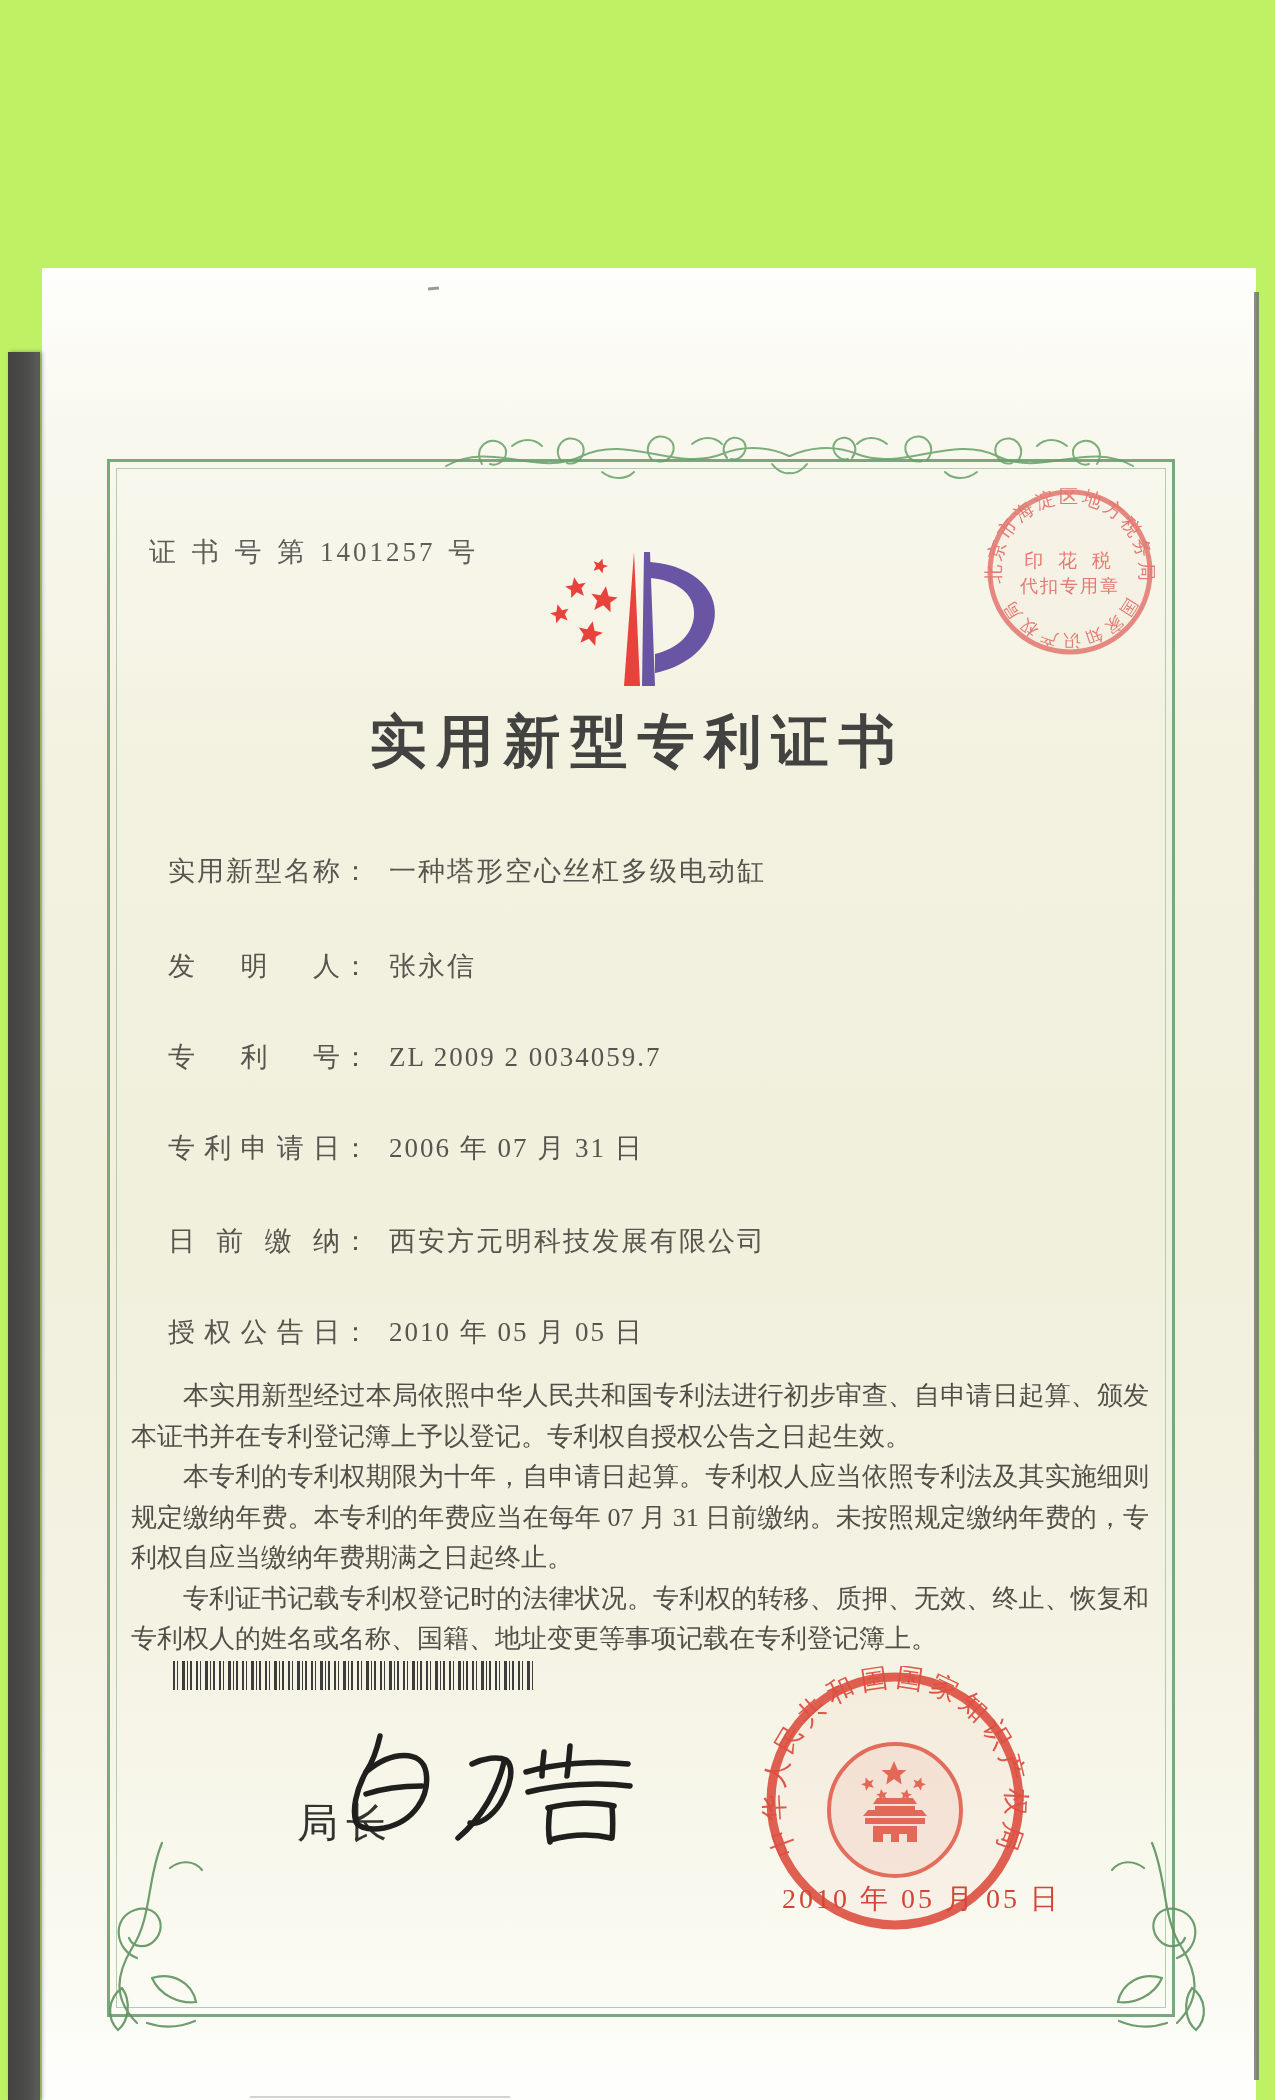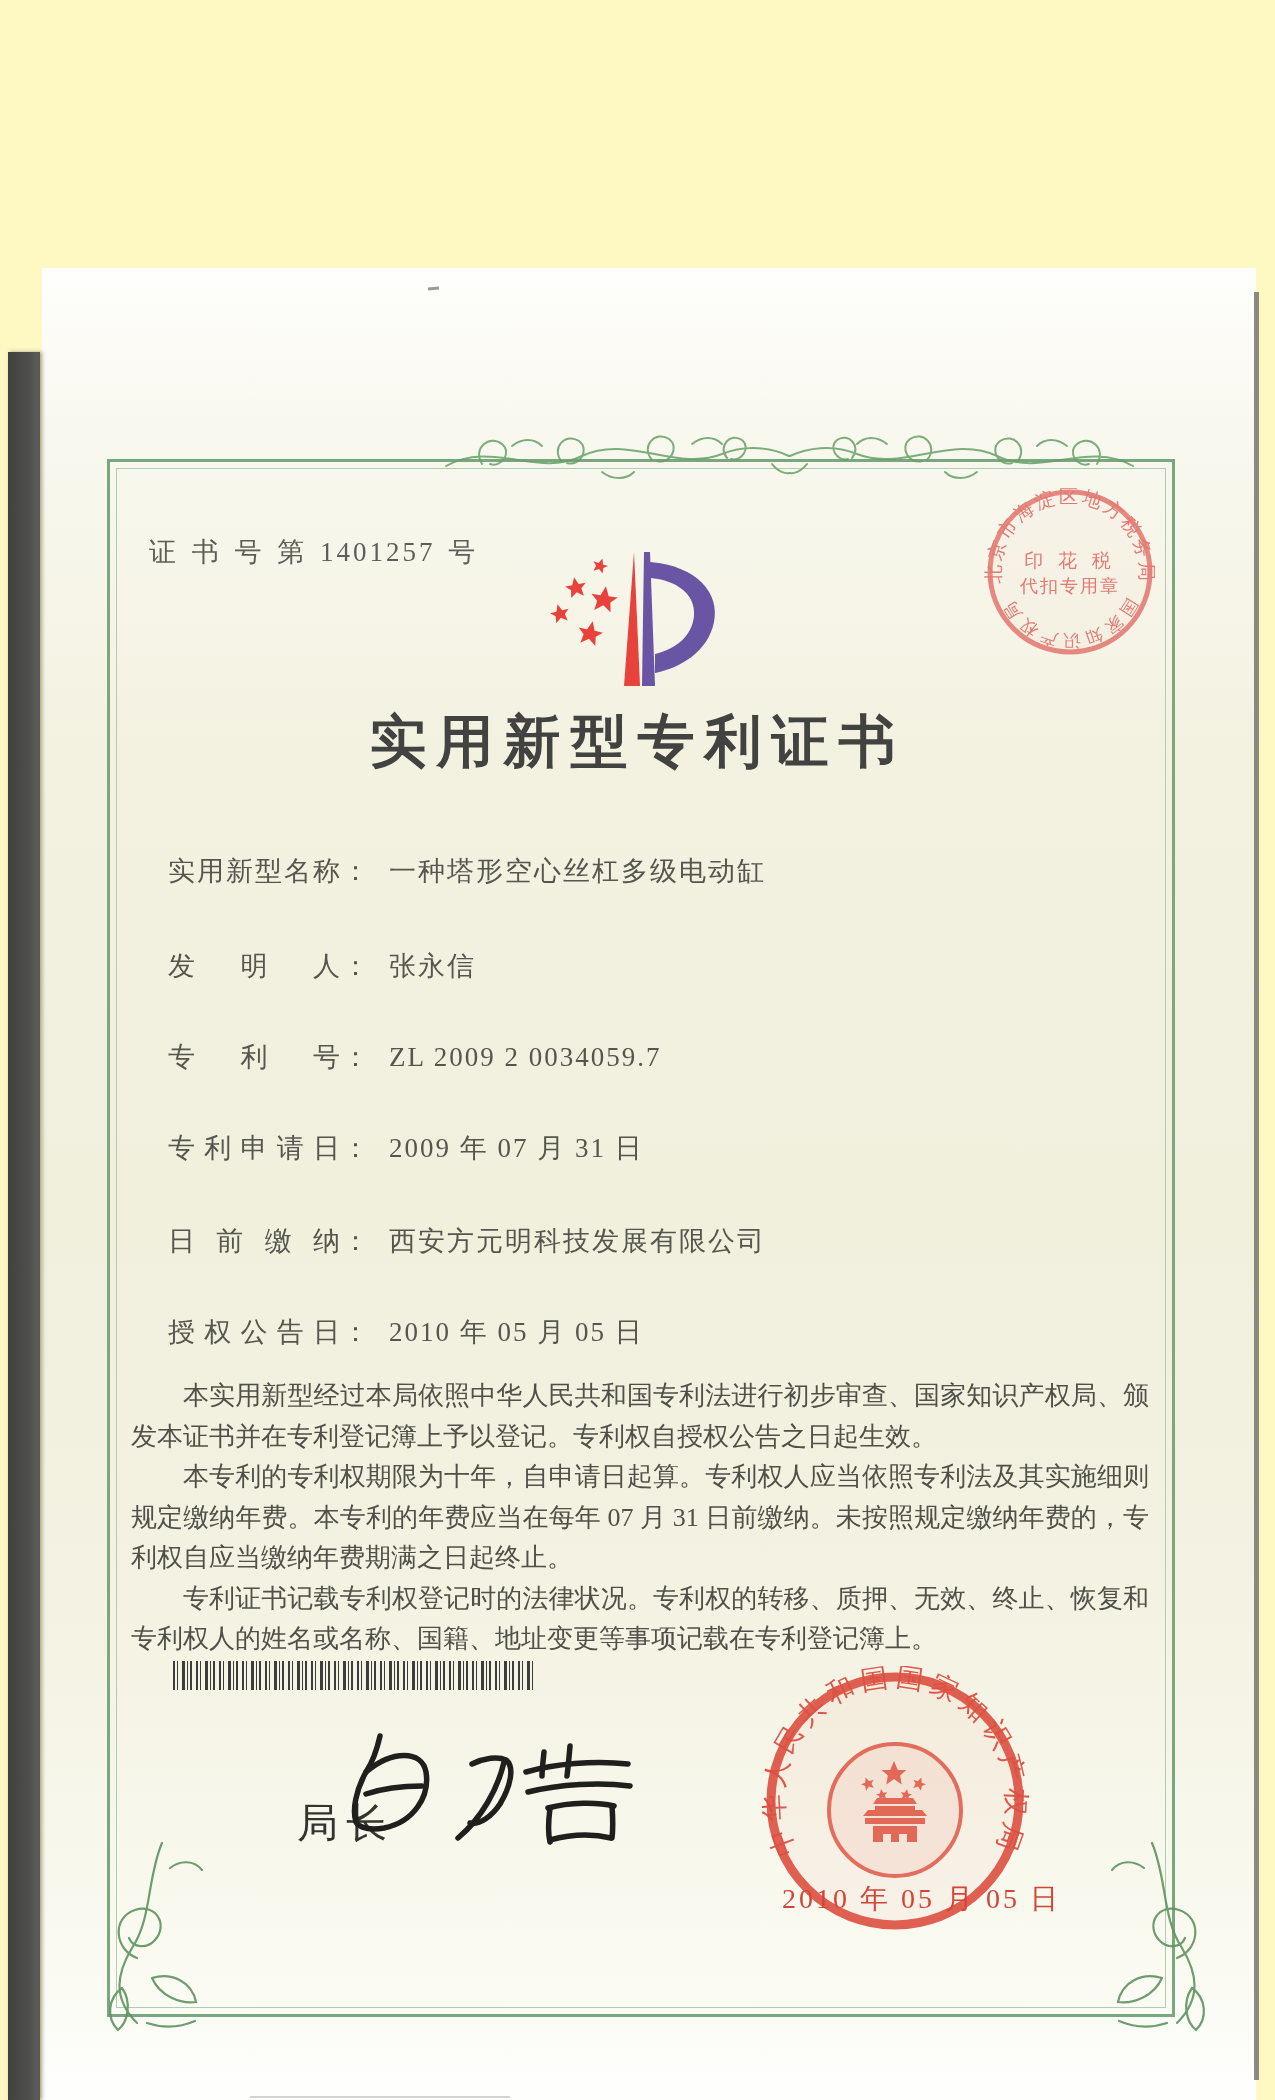--- a/index.html
+++ b/index.html
@@ -1,16 +1,16 @@
 <!DOCTYPE html>
 <html><head>
 <meta charset="utf-8">
 <style>
   html,body{margin:0;padding:0;background:#fff;}
-  #page{position:relative;width:1275px;height:2100px;background:#fef9c3;overflow:hidden;
+  #page{position:relative;width:1275px;height:2100px;background:#bef264;overflow:hidden;
         font-family:"Liberation Serif","DejaVu Serif",serif;}
   .abs{position:absolute;}
 
   
   .left-edge{left:8px;top:352px;width:32px;height:1748px;
     background:linear-gradient(90deg,#424240 0%,#4c4c4a 60%,#5a5a58 90%);
     box-shadow:2px 0 4px rgba(60,60,58,.45);}
   .right-edge{left:1254px;top:292px;width:5px;height:1788px;background:#6e6e6c;opacity:.8;}
   .top-dash{left:428px;top:287px;width:11px;height:3px;background:#9a9a96;transform:rotate(-6deg);}
   .bottom-dash{left:250px;top:2096px;width:260px;height:2px;background:#b5b5b2;opacity:.6;}
@@ -116,31 +116,31 @@
   <div class="abs field-row" style="top:853px;">
     <span class="field-label">实用新型名称</span><span class="field-colon">：</span><span class="field-value">一种塔形空心丝杠多级电动缸</span>
   </div>
   <div class="abs field-row" style="top:948px;">
     <span class="field-label">发明人</span><span class="field-colon">：</span><span class="field-value">张永信</span>
   </div>
   <div class="abs field-row" style="top:1039px;">
     <span class="field-label">专利号</span><span class="field-colon">：</span><span class="field-value">ZL 2009 2 0034059.7</span>
   </div>
   <div class="abs field-row" style="top:1130px;">
-    <span class="field-label">专利申请日</span><span class="field-colon">：</span><span class="field-value">2009 年 07 月 31 日</span>
+    <span class="field-label">专利申请日</span><span class="field-colon">：</span><span class="field-value">2006 年 07 月 31 日</span>
   </div>
   <div class="abs field-row" style="top:1223px;">
     <span class="field-label">日前缴纳</span><span class="field-colon">：</span><span class="field-value">西安方元明科技发展有限公司</span>
   </div>
   <div class="abs field-row" style="top:1314px;">
     <span class="field-label">授权公告日</span><span class="field-colon">：</span><span class="field-value">2010 年 05 月 05 日</span>
   </div>
 
   <div class="abs body-text">
-    <p>本实用新型经过本局依照中华人民共和国专利法进行初步审查、国家知识产权局、颁发本证书并在专利登记簿上予以登记。专利权自授权公告之日起生效。</p>
+    <p>本实用新型经过本局依照中华人民共和国专利法进行初步审查、自申请日起算、颁发本证书并在专利登记簿上予以登记。专利权自授权公告之日起生效。</p>
     <p>本专利的专利权期限为十年，自申请日起算。专利权人应当依照专利法及其实施细则规定缴纳年费。本专利的年费应当在每年 07 月 31 日前缴纳。未按照规定缴纳年费的，专利权自应当缴纳年费期满之日起终止。</p>
     <p>专利证书记载专利权登记时的法律状况。专利权的转移、质押、无效、终止、恢复和专利权人的姓名或名称、国籍、地址变更等事项记载在专利登记簿上。</p>
   </div>
 
   <div class="abs barcode"></div>
 
   <div class="abs director">局长</div>
   <svg class="abs" style="left:322px;top:1726px;" width="320" height="155" viewBox="0 0 320 155" aria-label="田力普">
     <g stroke="#1f1f1d" fill="none" stroke-width="5.5" stroke-linecap="round">
       <path d="M58,10 C54,28 48,40 44,46 C34,64 30,84 34,96"></path>

